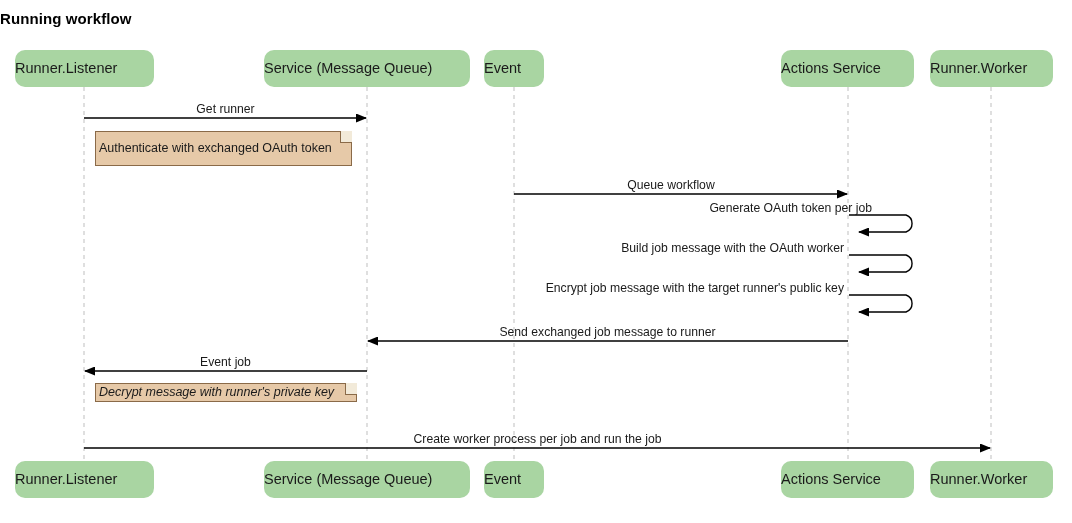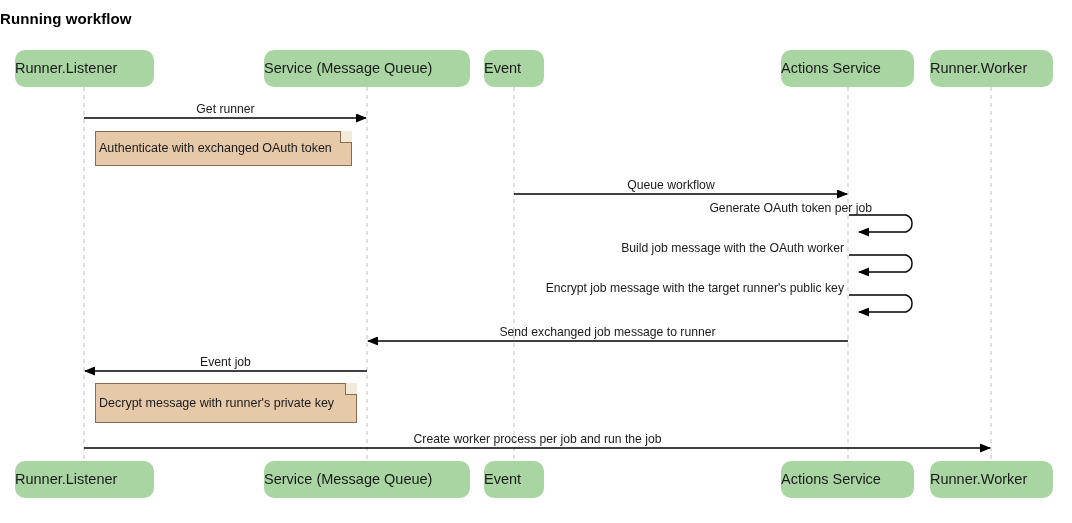--- a/index.html
+++ b/index.html
@@ -156,21 +156,21 @@
       <div class="participant" style="left: 930px; top: 461px; width: 123px; height: 37px;">
         <span>Runner.Worker</span>
       </div>
     </div>
 
   <div id="notes">
       <div class="note" style="left: 95px; top: 131px; width: 257px; height: 35px;">
         <span>Authenticate with exchanged OAuth token</span>
         <span class="fold"></span>
       </div>
-      <div class="note" style="left: 95px; top: 383px; width: 262px; height: 40px;">
+      <div class="note" style="left: 95px; top: 383px; width: 262px; height: 19px; font-style: italic;">
         <span>Decrypt message with runner's private key</span>
         <span class="fold"></span>
       </div>
     </div>
 
   <div id="msg-labels">
       <div class="msg-label" style="left: 225.5px; top: 103px;">Get runner</div>
       <div class="msg-label" style="left: 671px; top: 179px; text-align: right;">Queue workflow</div>
       <div class="msg-label right-anchor" style="left: 844px; top: 202px; margin-left: 28px;">Generate OAuth token per job</div>
       <div class="msg-label right-anchor" style="left: 844px; top: 242px;">Build job message with the OAuth worker</div>

